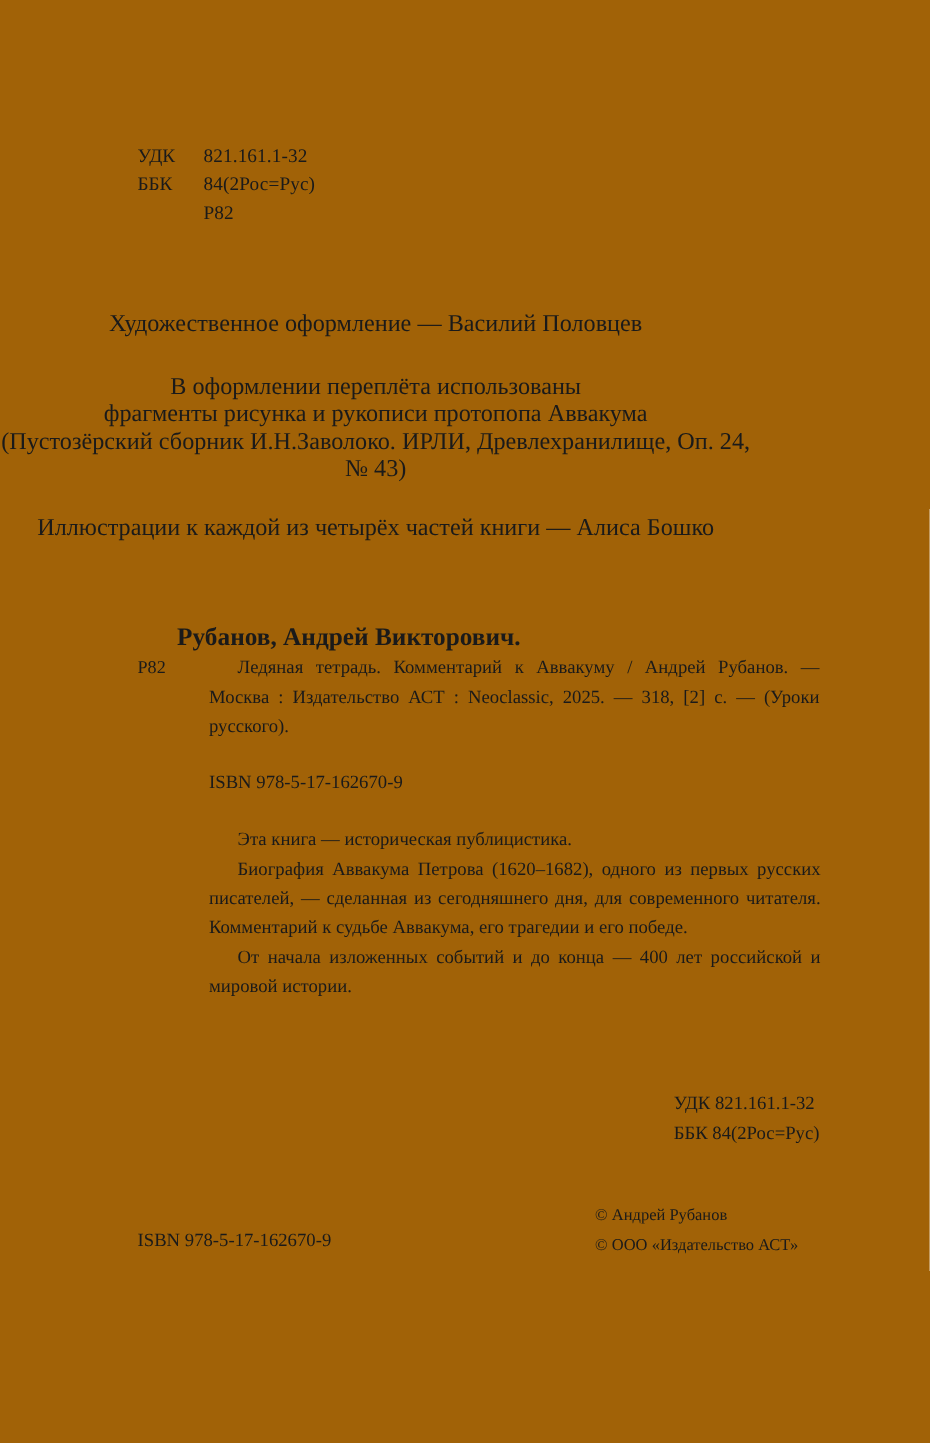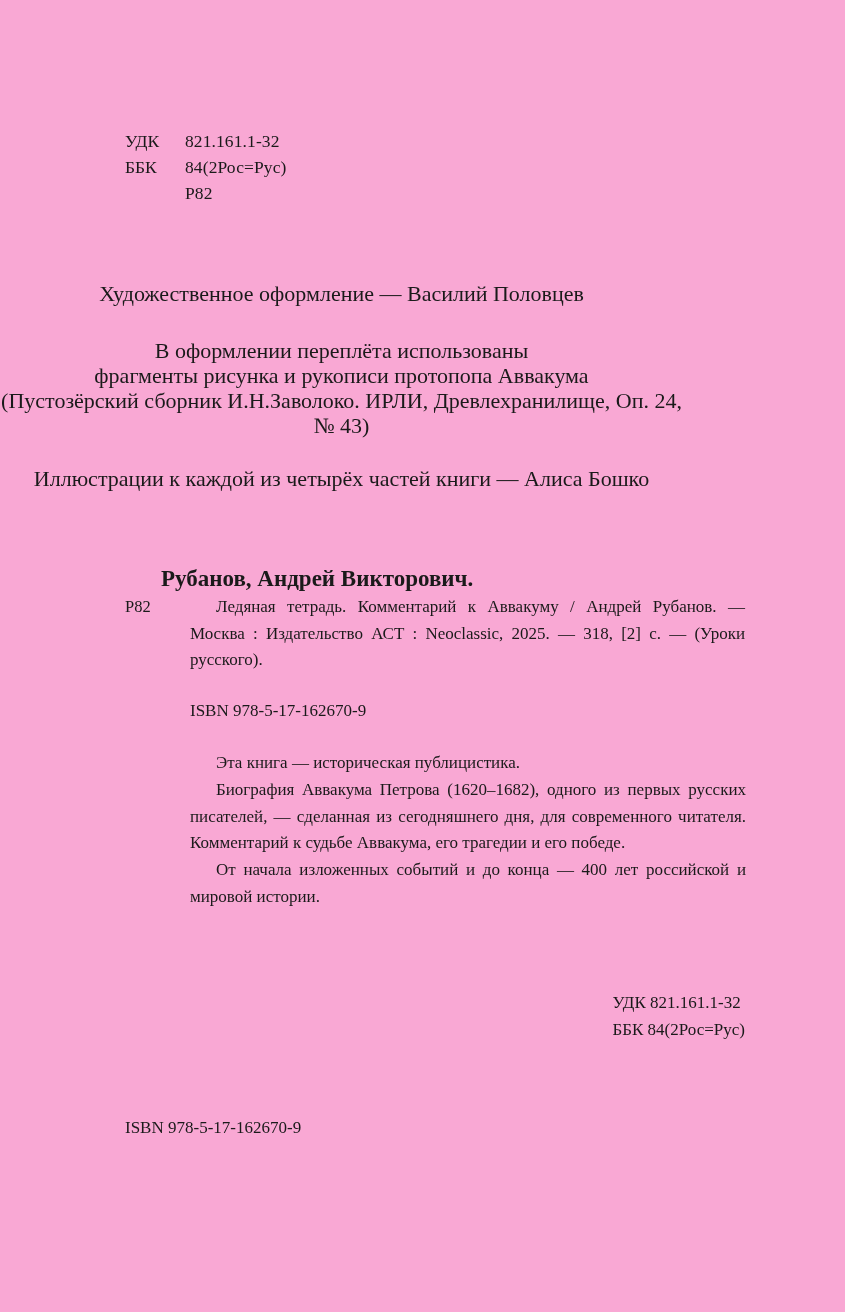--- a/index.html
+++ b/index.html
@@ -14,21 +14,21 @@
     position: relative;
     overflow: hidden;
     font-family: "Liberation Serif", "DejaVu Serif", serif;
     color: #1a1a1a;
     -webkit-font-smoothing: antialiased;
   }
 
   .page {
     position: absolute;
     inset: 0;
-    background: #f9a8d4;
+    background: #a16207;
   }
 
   
   .udk-block {
     position: absolute;
     left: 125px;
     top: 128px;
     font-size: 17.5px;
     line-height: 26px;
   }
@@ -180,14 +180,18 @@
     <p>Биография Аввакума Петрова (1620–1682), одного из первых русских писателей, — сделанная из сегодняшнего дня, для современного читателя. Комментарий к судьбе Аввакума, его трагедии и его победе.</p>
     <p>От начала изложенных событий и до конца — 400 лет российской и мировой истории.</p>
   </div>
 
   <div class="udk-repeat">
     <div>УДК 821.161.1-32</div>
     <div>ББК 84(2Рос=Рус)</div>
   </div>
 
   <div class="footer-isbn">ISBN 978-5-17-162670-9</div>
+  <div class="copyrights">
+    <div>© Андрей Рубанов</div>
+    <div>© ООО «Издательство АСТ»</div>
+  </div>
 
 </div>
 
 </body></html>

